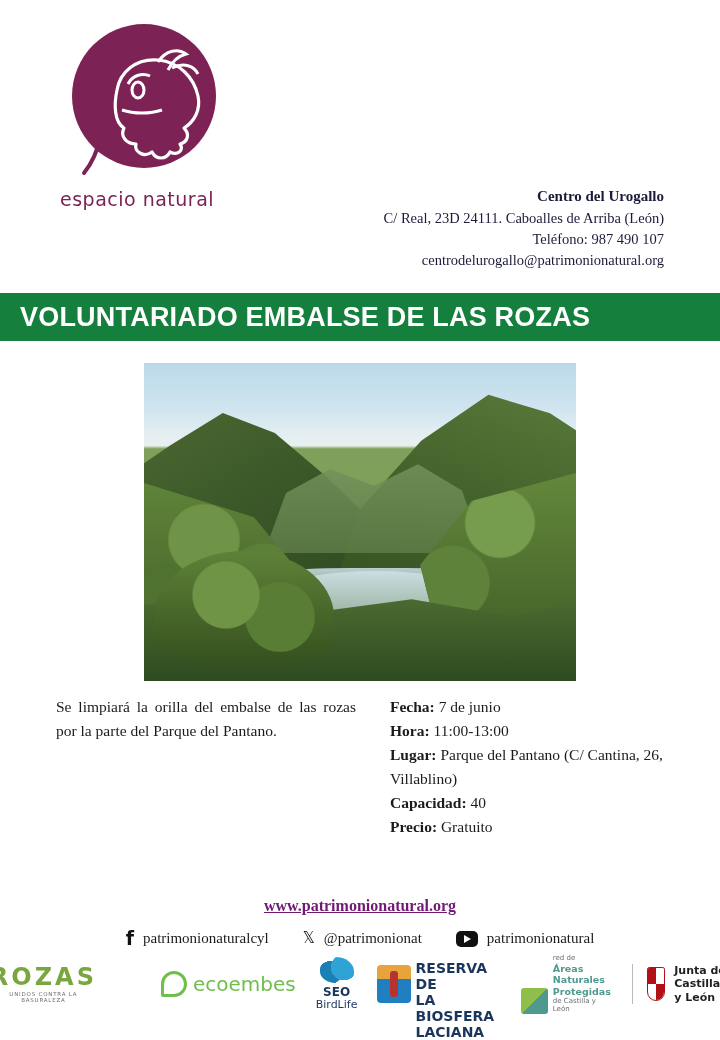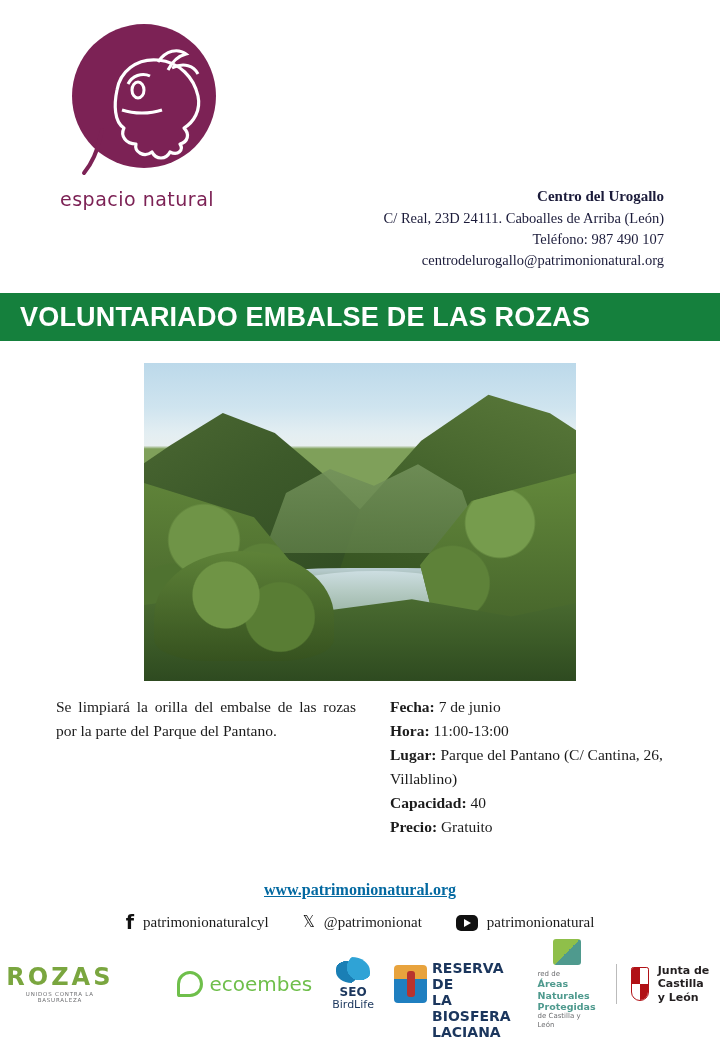--- a/index.html
+++ b/index.html
@@ -200,25 +200,25 @@
     font-family: "Liberation Serif", serif;
     font-size: 15.5px;
     line-height: 1.55;
     color: #1b1b1b;
   }
   .info-right .lbl { font-weight: bold; }
 
   
   .web {
     text-align: center;
-    margin-top: 42px;
+    margin-top: 58px;
     font-family: "Liberation Serif", serif;
     font-size: 16px;
     font-weight: bold;
-    color: #0369a1;
+    color: #701a75;
     text-decoration: underline;
   }
   .social {
     margin-top: 14px;
     display: flex;
     justify-content: center;
     align-items: center;
     gap: 34px;
     font-family: "Liberation Serif", serif;
     font-size: 15px;
@@ -328,21 +328,21 @@
   }
   .reserva .rtxt {
     font-family: "DejaVu Sans", sans-serif;
     font-size: 14px;
     font-weight: bold;
     color: #1b365d;
     line-height: 1.15;
     margin-top: 32px;
   }
   .anp {
-    display: flex; align-items: center; gap: 5px; flex-direction: column;
+    display: flex; align-items: flex-end; gap: 5px;
   }
   .anp .sq {
     width: 28px; height: 26px;
     background:
       linear-gradient(135deg, #8fbf4a 0 50%, #4f9a8e 50% 100%);
     border-radius: 3px;
   }
   .anp .atxt {
     font-family: "DejaVu Sans", sans-serif;
     font-size: 8.5px;

